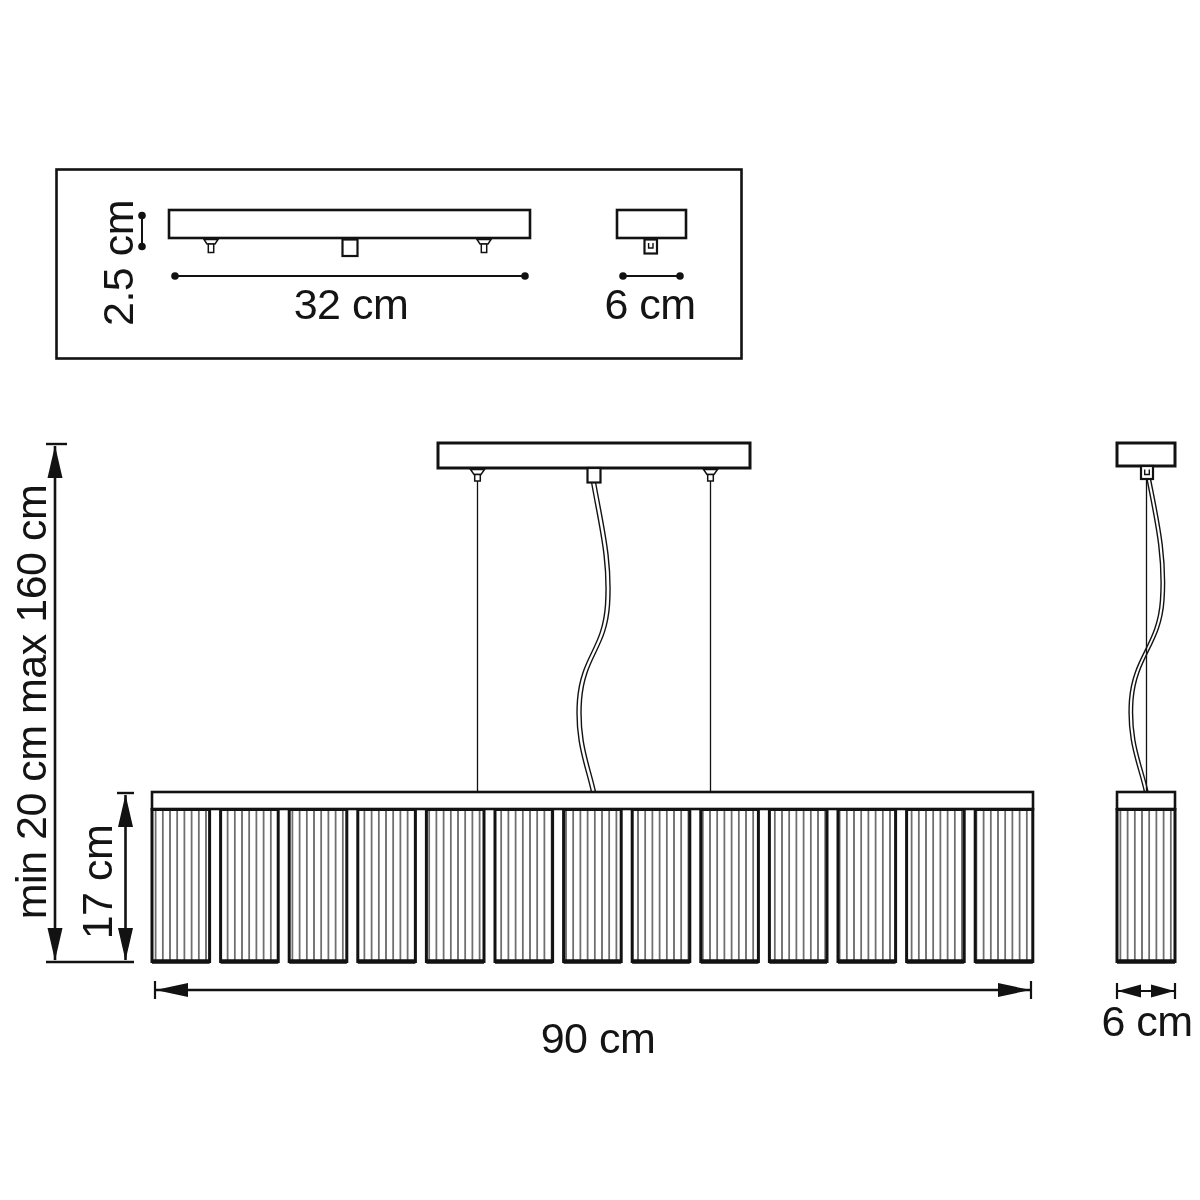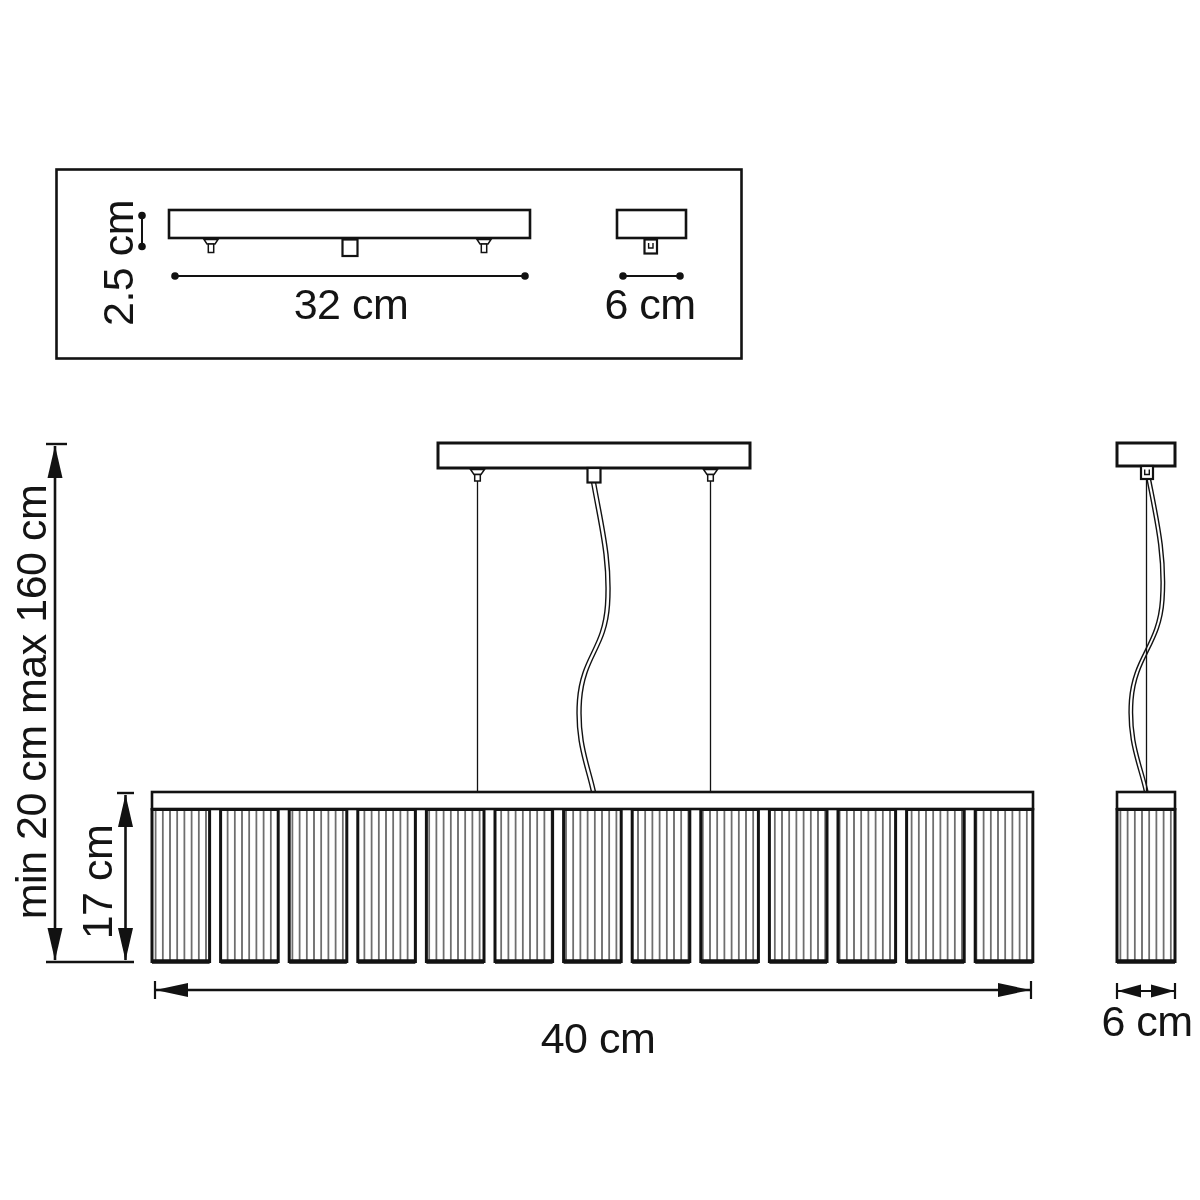--- a/index.html
+++ b/index.html
@@ -172,17 +172,17 @@
   <div class="label rot" style="left:118px; top:263px;">2.5 cm</div>
 
   <div class="label" style="left:351px; top:304px;">32 cm</div>
 
   <div class="label" style="left:650px; top:304px;">6 cm</div>
 
   <div class="label rot" style="left:31px; top:702px;">min 20 cm max 160 cm</div>
 
   <div class="label rot" style="left:97px; top:882px;">17 cm</div>
 
-  <div class="label" style="left:598px; top:1038px;">40 cm</div>
+  <div class="label" style="left:598px; top:1038px;">90 cm</div>
 
   <div class="label" style="left:1147px; top:1021px;">6 cm</div>
 
 </div>
 
 </body></html>

